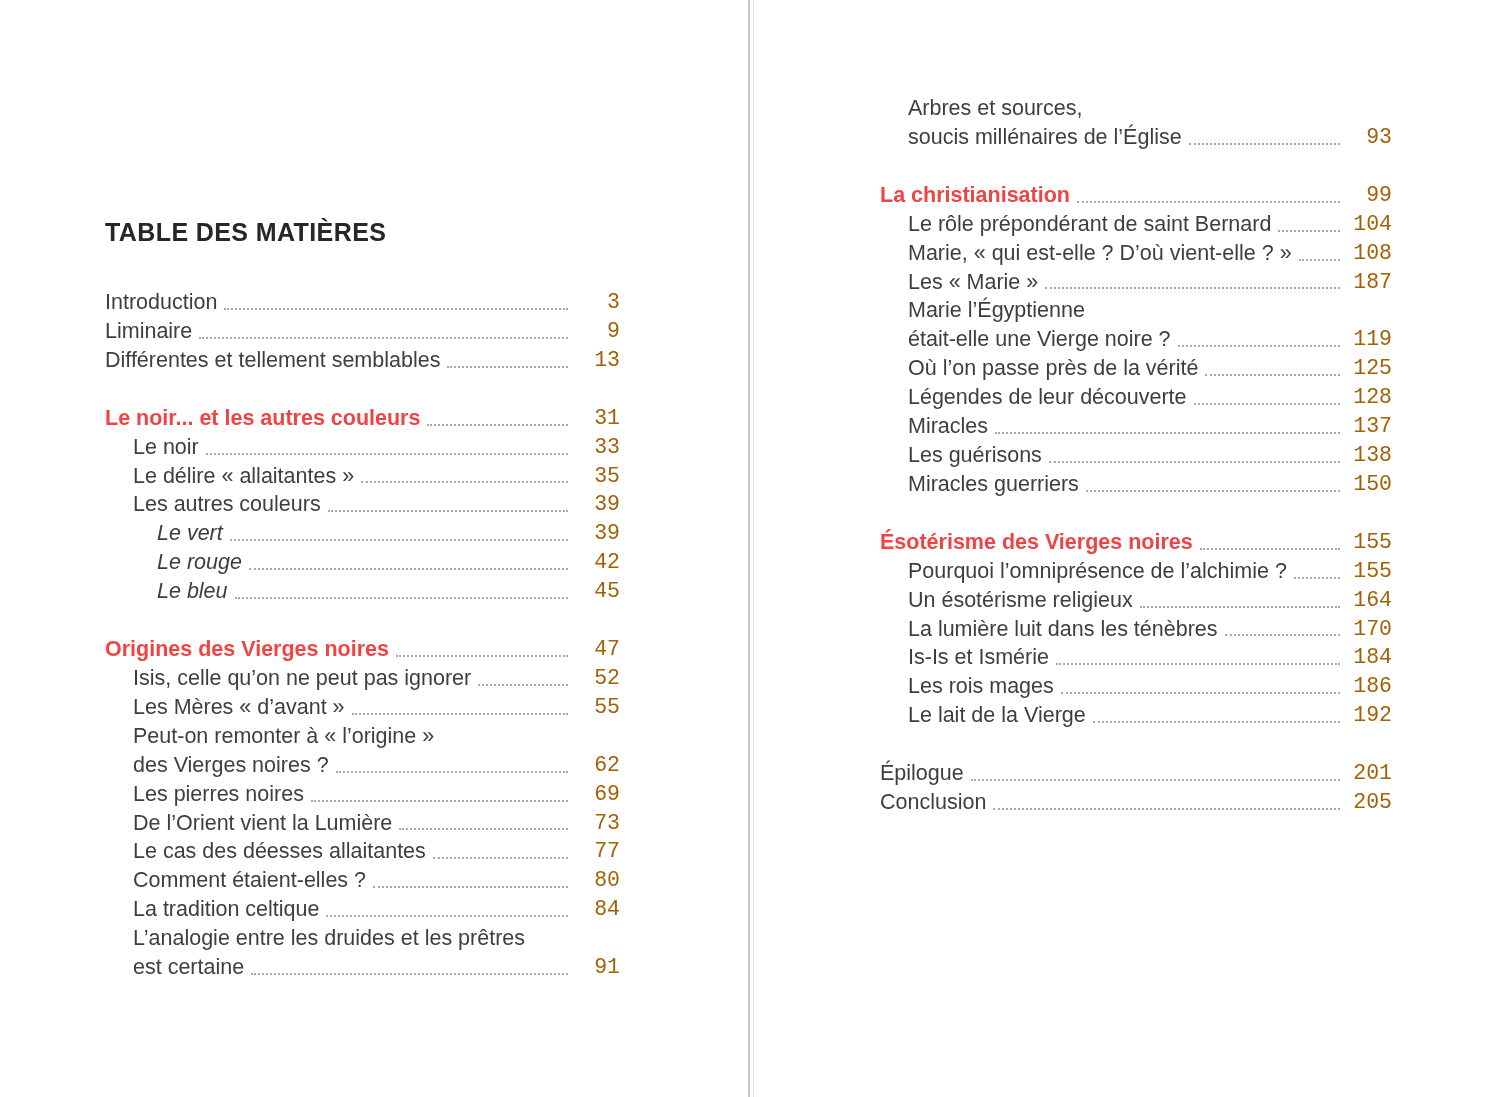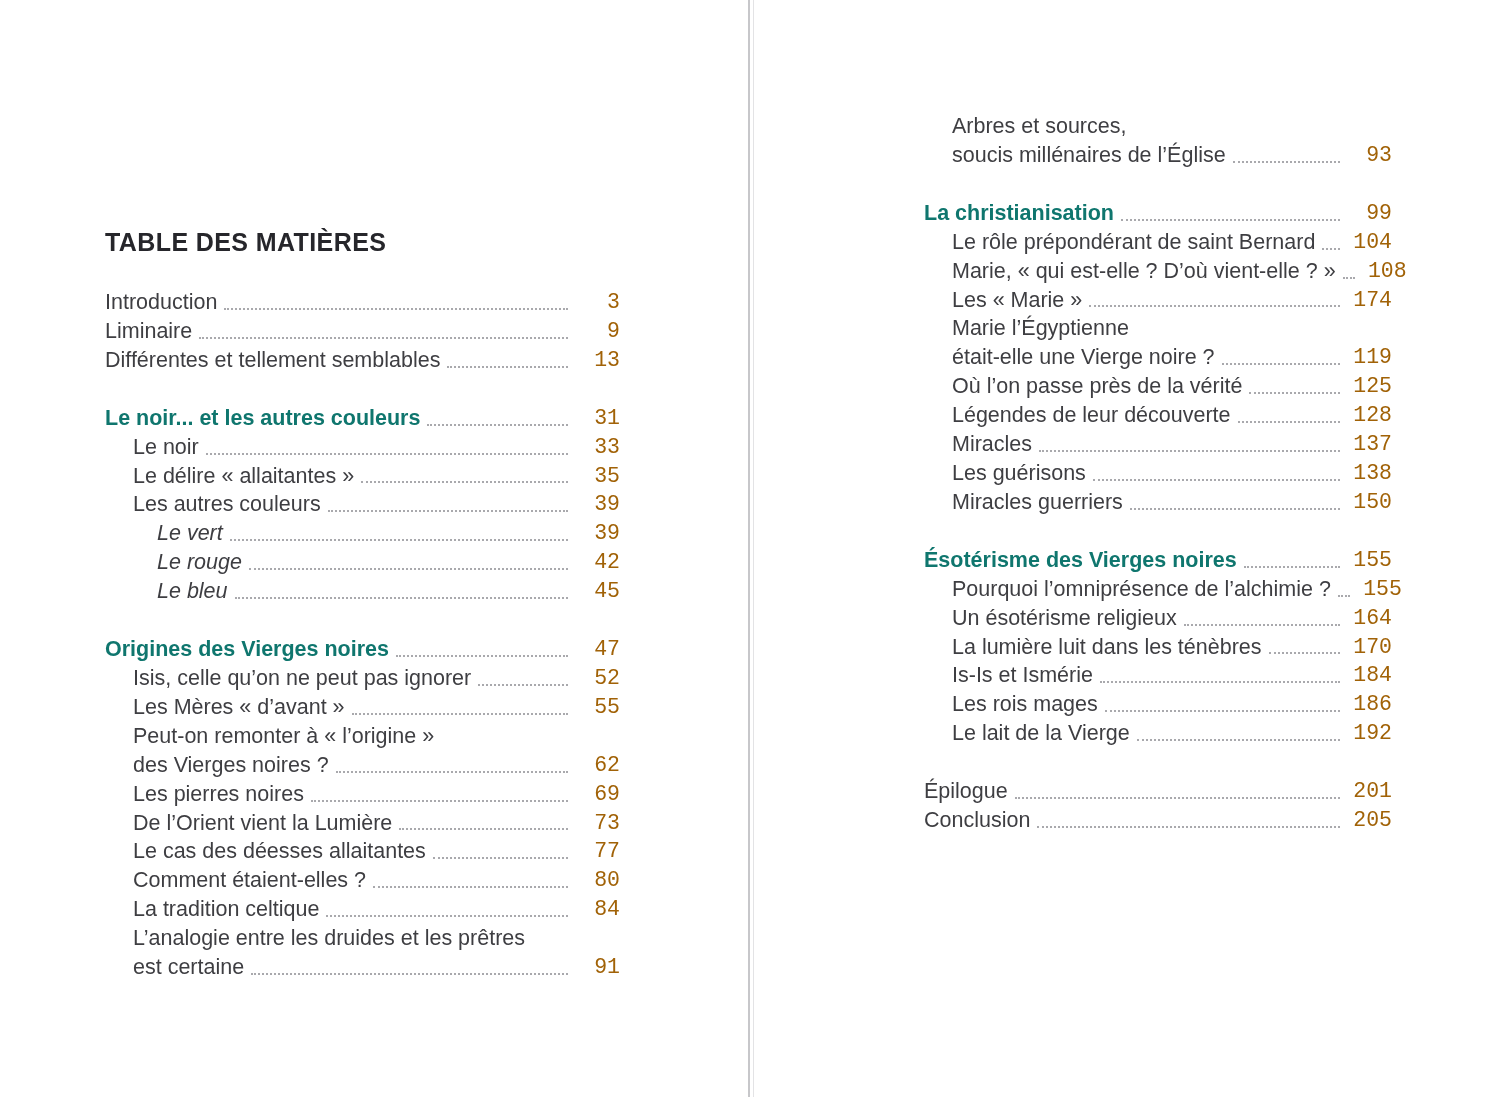--- a/index.html
+++ b/index.html
@@ -30,48 +30,48 @@
 
   .page {
     position: absolute;
     top: 0;
   }
   .page-left  { left: 105px; width: 515px; }
   .page-right { left: 880px; width: 512px; }
 
   .toc-title {
     position: absolute;
-    top: 228px;
+    top: 218px;
     left: 0;
     margin: 0;
     font-size: 25px;
     font-weight: bold;
     letter-spacing: 0.4px;
     color: #26262b;
     white-space: nowrap;
   }
 
   .rows {
     position: absolute;
     left: 0;
     right: 0;
   }
   .page-left  .rows { top: 288px; }
-  .page-right .rows { top: 112px; margin-left: 44px; }
+  .page-right .rows { top: 94px; }
 
   .row {
     display: flex;
     line-height: 28.9px;
     font-size: 21.5px;
     font-weight: 300;
   }
   .row.gap { margin-top: 29px; }
   .row.lvl1 { padding-left: 28px; }
   .row.lvl2 { padding-left: 52px; align-items: flex-end; }
-  .row.bold .label { font-weight: bold; color: #0f766e; }
+  .row.bold .label { font-weight: bold; color: #ef4444; }
   .row.italic .label { font-style: italic; }
 
   .label { white-space: nowrap; }
 
   .dots {
     flex: 1;
     position: relative;
     margin: 0 8px 0 7px;
     min-width: 12px;
   }
@@ -230,21 +230,21 @@
         <span class="num">104</span>
       </div>
       <div class="row lvl1">
         <span class="label">Marie, « qui est-elle ? D’où vient-elle ? »</span>
         <span class="dots"></span>
         <span class="num">108</span>
       </div>
       <div class="row lvl1">
         <span class="label">Les « Marie »</span>
         <span class="dots"></span>
-        <span class="num">174</span>
+        <span class="num">187</span>
       </div>
       <div class="row lvl1">
         <span class="label">Marie l’Égyptienne</span>
       </div>
       <div class="row lvl1">
         <span class="label">était-elle une Vierge noire ?</span>
         <span class="dots"></span>
         <span class="num">119</span>
       </div>
       <div class="row lvl1">

